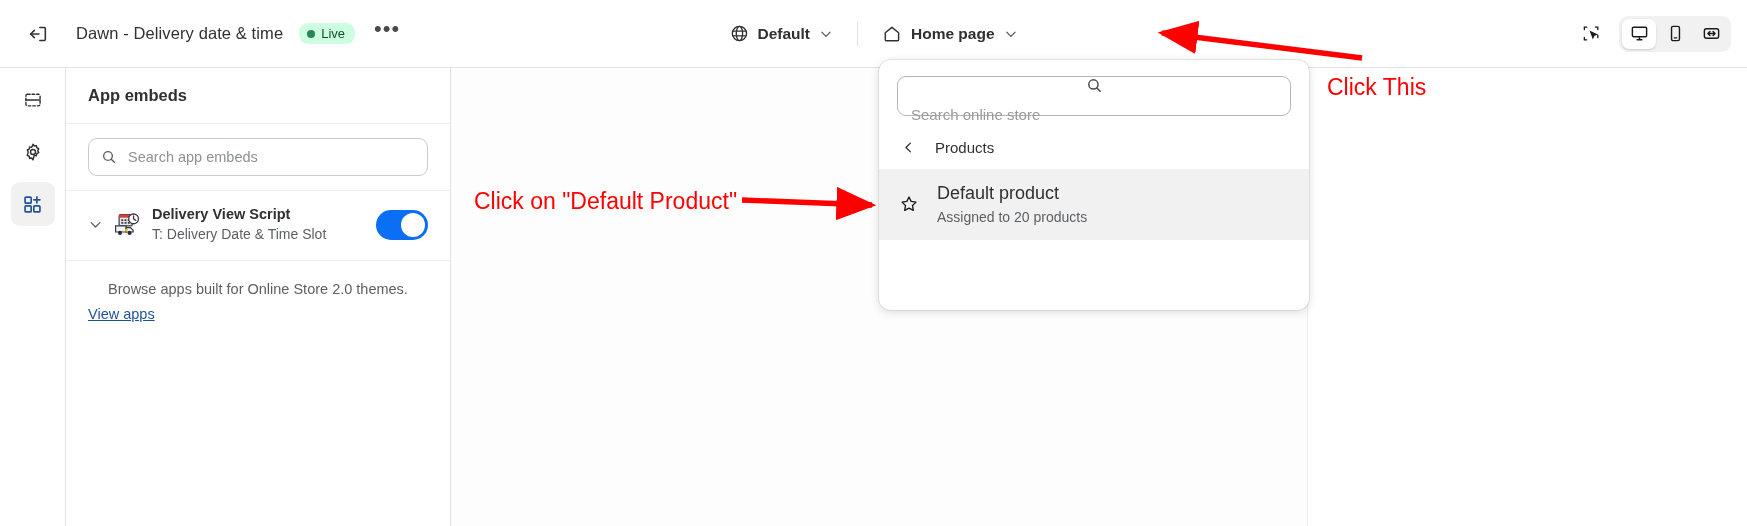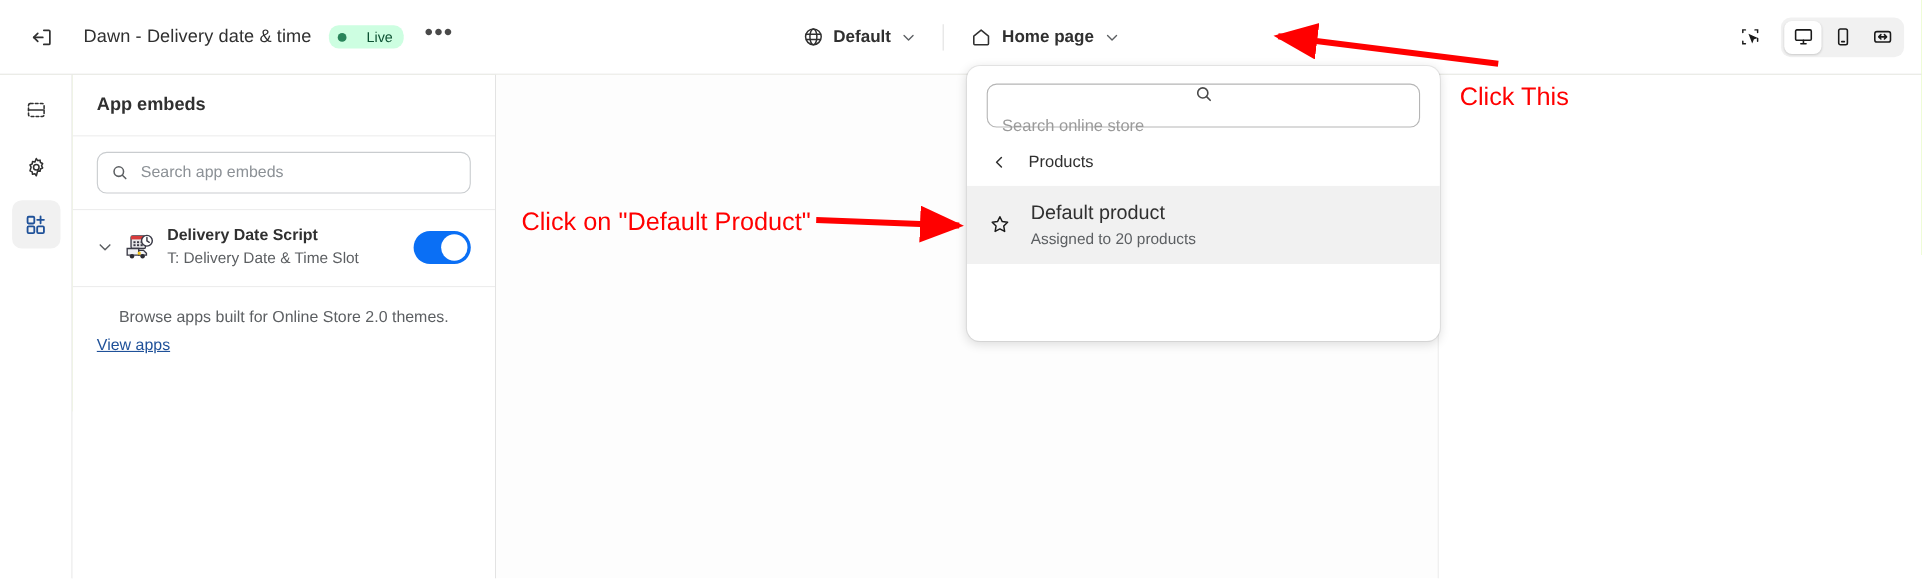--- a/index.html
+++ b/index.html
@@ -3,21 +3,21 @@
 <meta charset="utf-8">
 <style>
   * { box-sizing: border-box; margin: 0; padding: 0; }
   html, body {
     width: 1747px; height: 526px;
     font-family: "Liberation Sans", sans-serif;
     background: #ffffff;
     overflow: hidden;
     color: #202223;
   }
-  .app { position: relative; width: 1747px; height: 374px; background:#bef264; }
+  .app { position: relative; width: 1747px; height: 374px; background:#000000; }
 
   
   .topbar {
     position: absolute; left:0; top:0; width:1747px; height:68px;
     background:#ffffff;
     border-bottom:1px solid #e3e3e3;
     display:flex; align-items:center;
   }
   .topbar-left { display:flex; align-items:center; gap:0; padding-left:18px; }
   .icon-btn {
@@ -26,21 +26,21 @@
     cursor:pointer; background:transparent; border:none;
   }
   .theme-title {
     font-size:16.5px; color:#303030; margin-left:18px; letter-spacing:.1px;
     white-space:nowrap;
   }
   .live-badge {
     margin-left:16px;
     background:#cdfee1; color:#0c5132;
     border-radius:9px; padding:3px 10px 3px 8px;
-    font-size:13px; display:flex; align-items:center; gap:18px;
+    font-size:13px; display:flex; align-items:center; gap:6px;
     white-space:nowrap;
   }
   .live-dot { width:8px; height:8px; border-radius:50%; background:#29845a; display:block; }
   .more-btn {
     margin-left:14px; width:36px; height:32px; border-radius:8px;
     display:flex; align-items:center; justify-content:center; cursor:pointer;
     color:#4a4a4a; font-size:22px; letter-spacing:1px; line-height:10px;
     padding-bottom:9px;
   }
 
@@ -350,21 +350,21 @@
           <path d="M3 17h12v7H3z" fill="#f2f3f5" stroke="#3a3a46" stroke-width="1.4"></path>
           <path d="M15 19h5l3 3v2h-8z" fill="#f2f3f5" stroke="#3a3a46" stroke-width="1.4"></path>
           <circle cx="8" cy="25" r="2.3" fill="#2b2b33"></circle>
           <circle cx="19" cy="25" r="2.3" fill="#2b2b33"></circle>
           <circle cx="23.5" cy="9" r="5.6" fill="#ffffff" stroke="#3a3a46" stroke-width="1.5"></circle>
           <path d="M23.5 5.6V9l2.4 1.6" stroke="#3a3a46" stroke-width="1.5" fill="none" stroke-linecap="round"></path>
           <rect x="14" y="20.5" width="3" height="3" fill="#f5c518"></rect>
         </svg>
       </div>
       <div class="embed-text">
-        <div class="embed-title">Delivery Date Script</div>
+        <div class="embed-title">Delivery View Script</div>
         <div class="embed-sub">T: Delivery Date &amp; Time Slot</div>
       </div>
       <div class="toggle">
         <span class="knob"></span>
       </div>
     </div>
 
     <div class="panel-foot">
       <div class="foot-text">Browse apps built for Online Store 2.0 themes.</div>
       <a class="foot-link">View apps</a>

